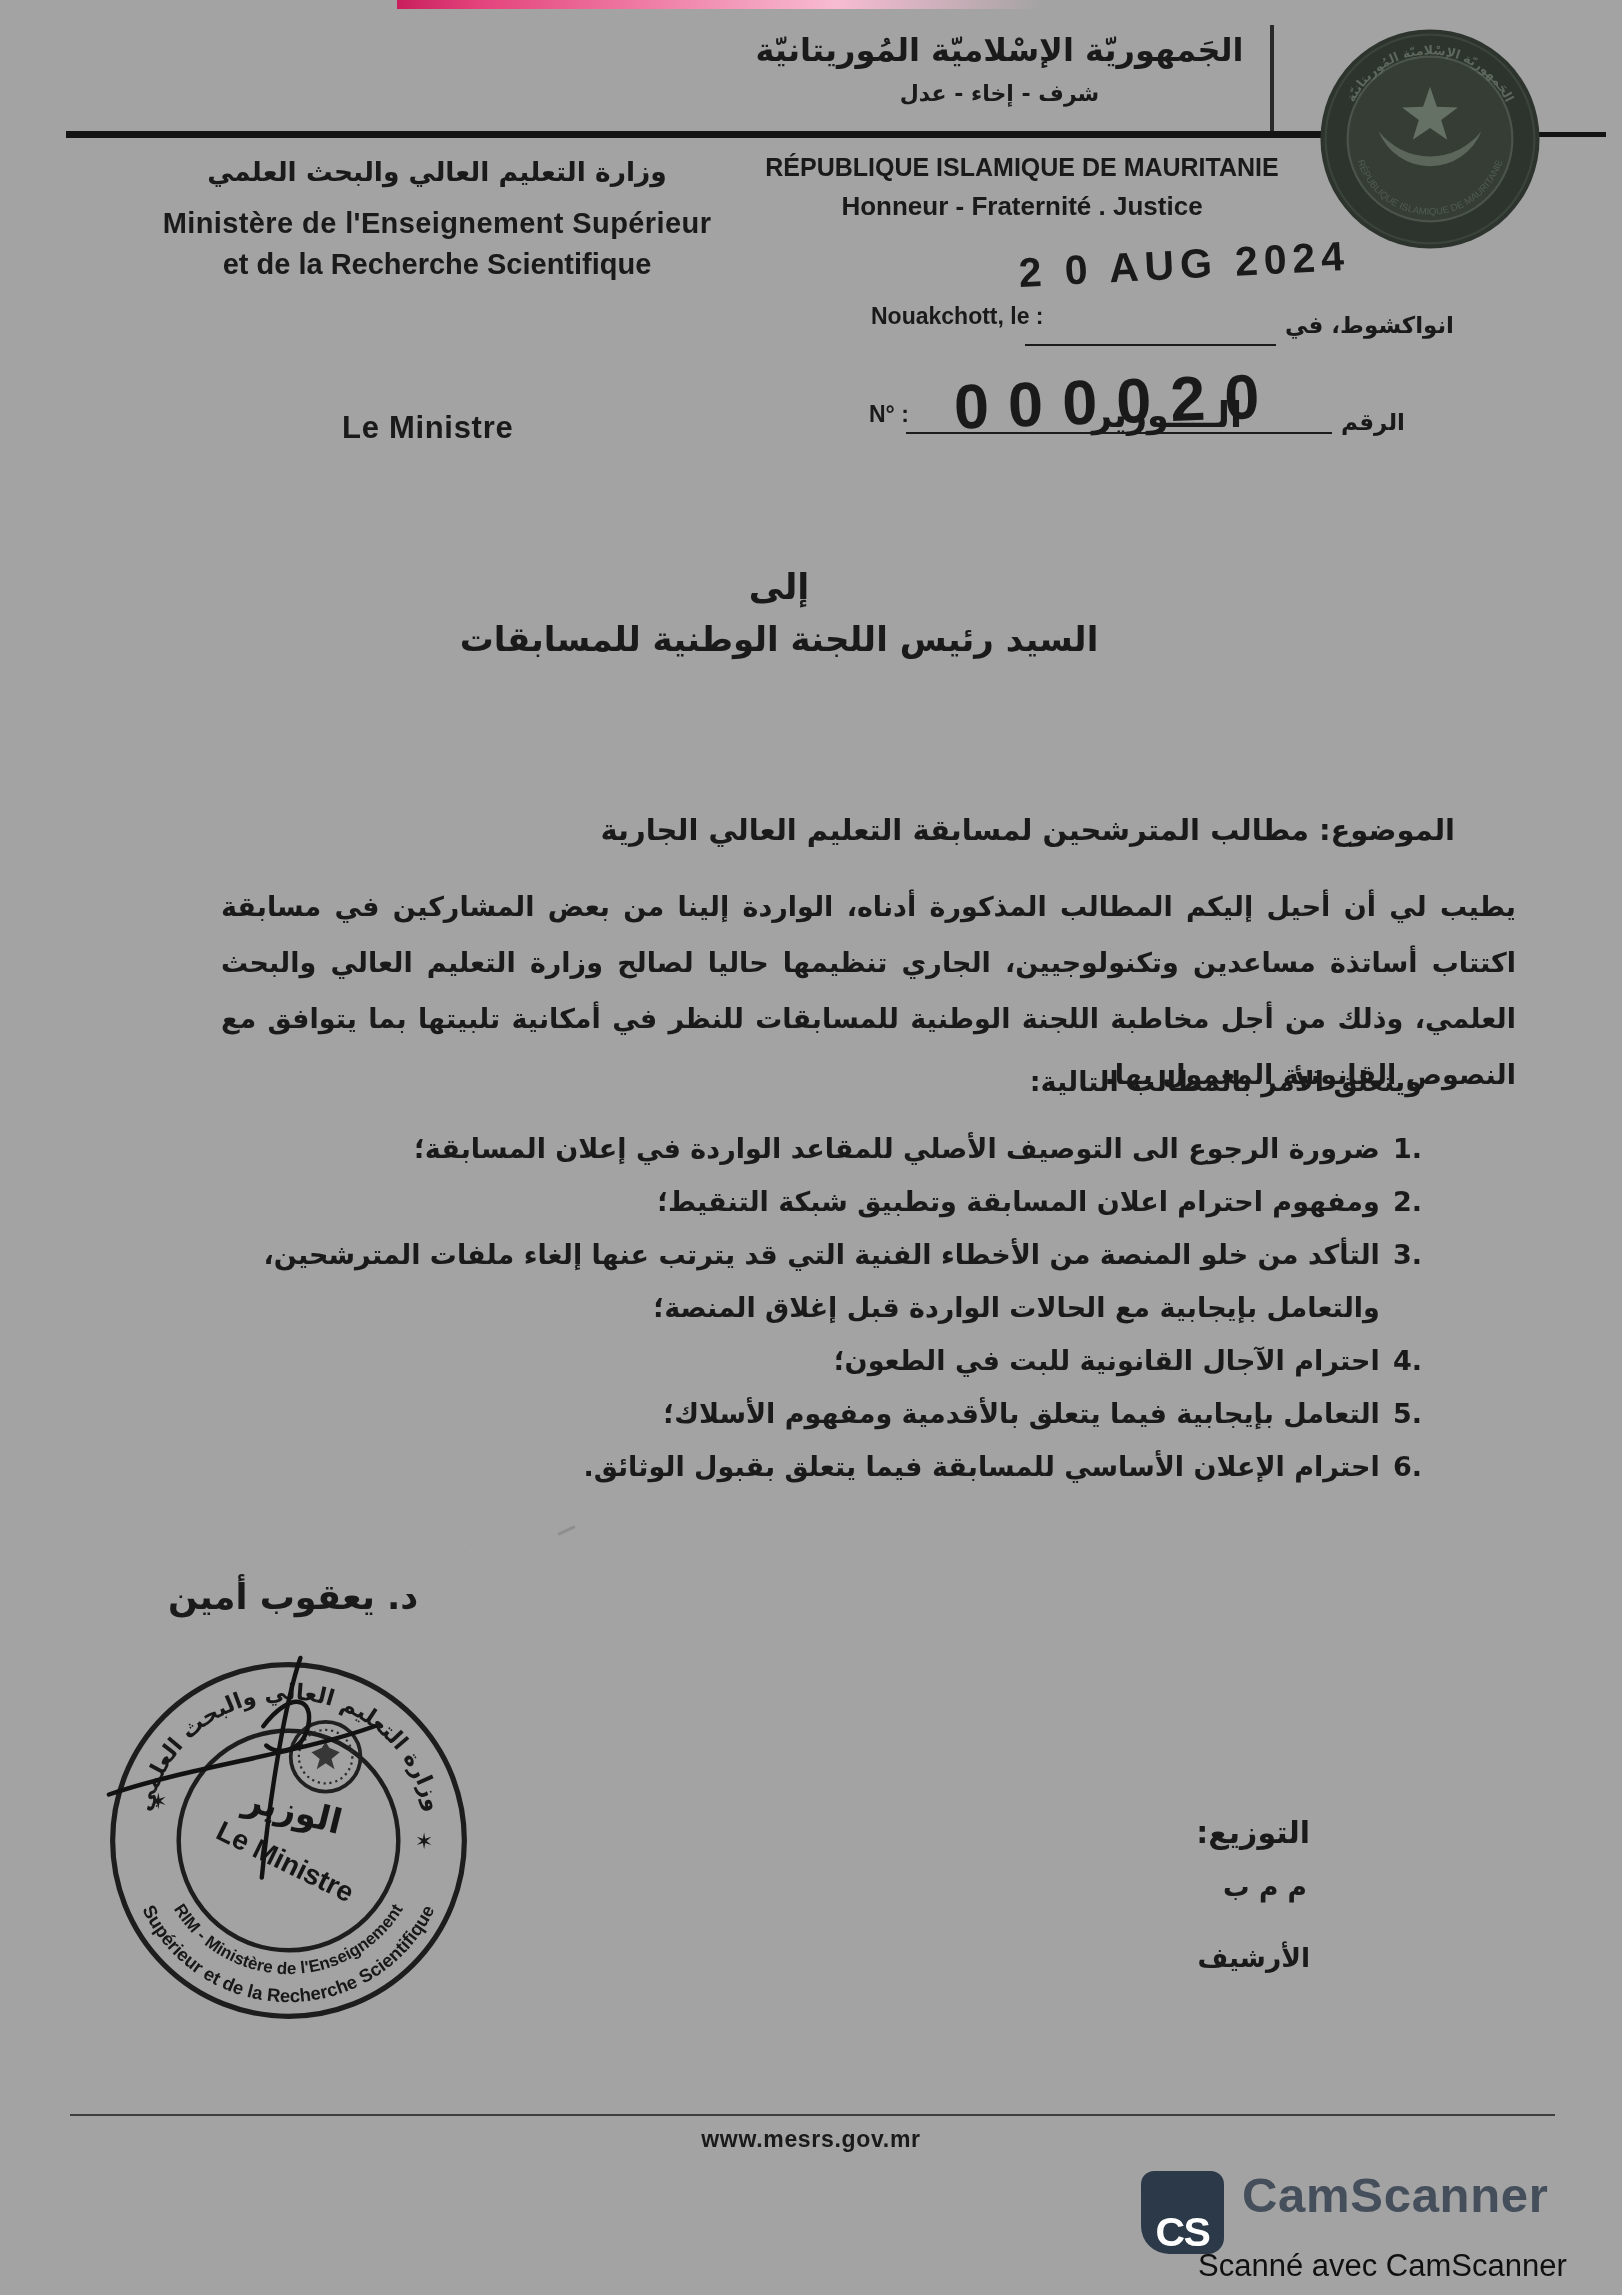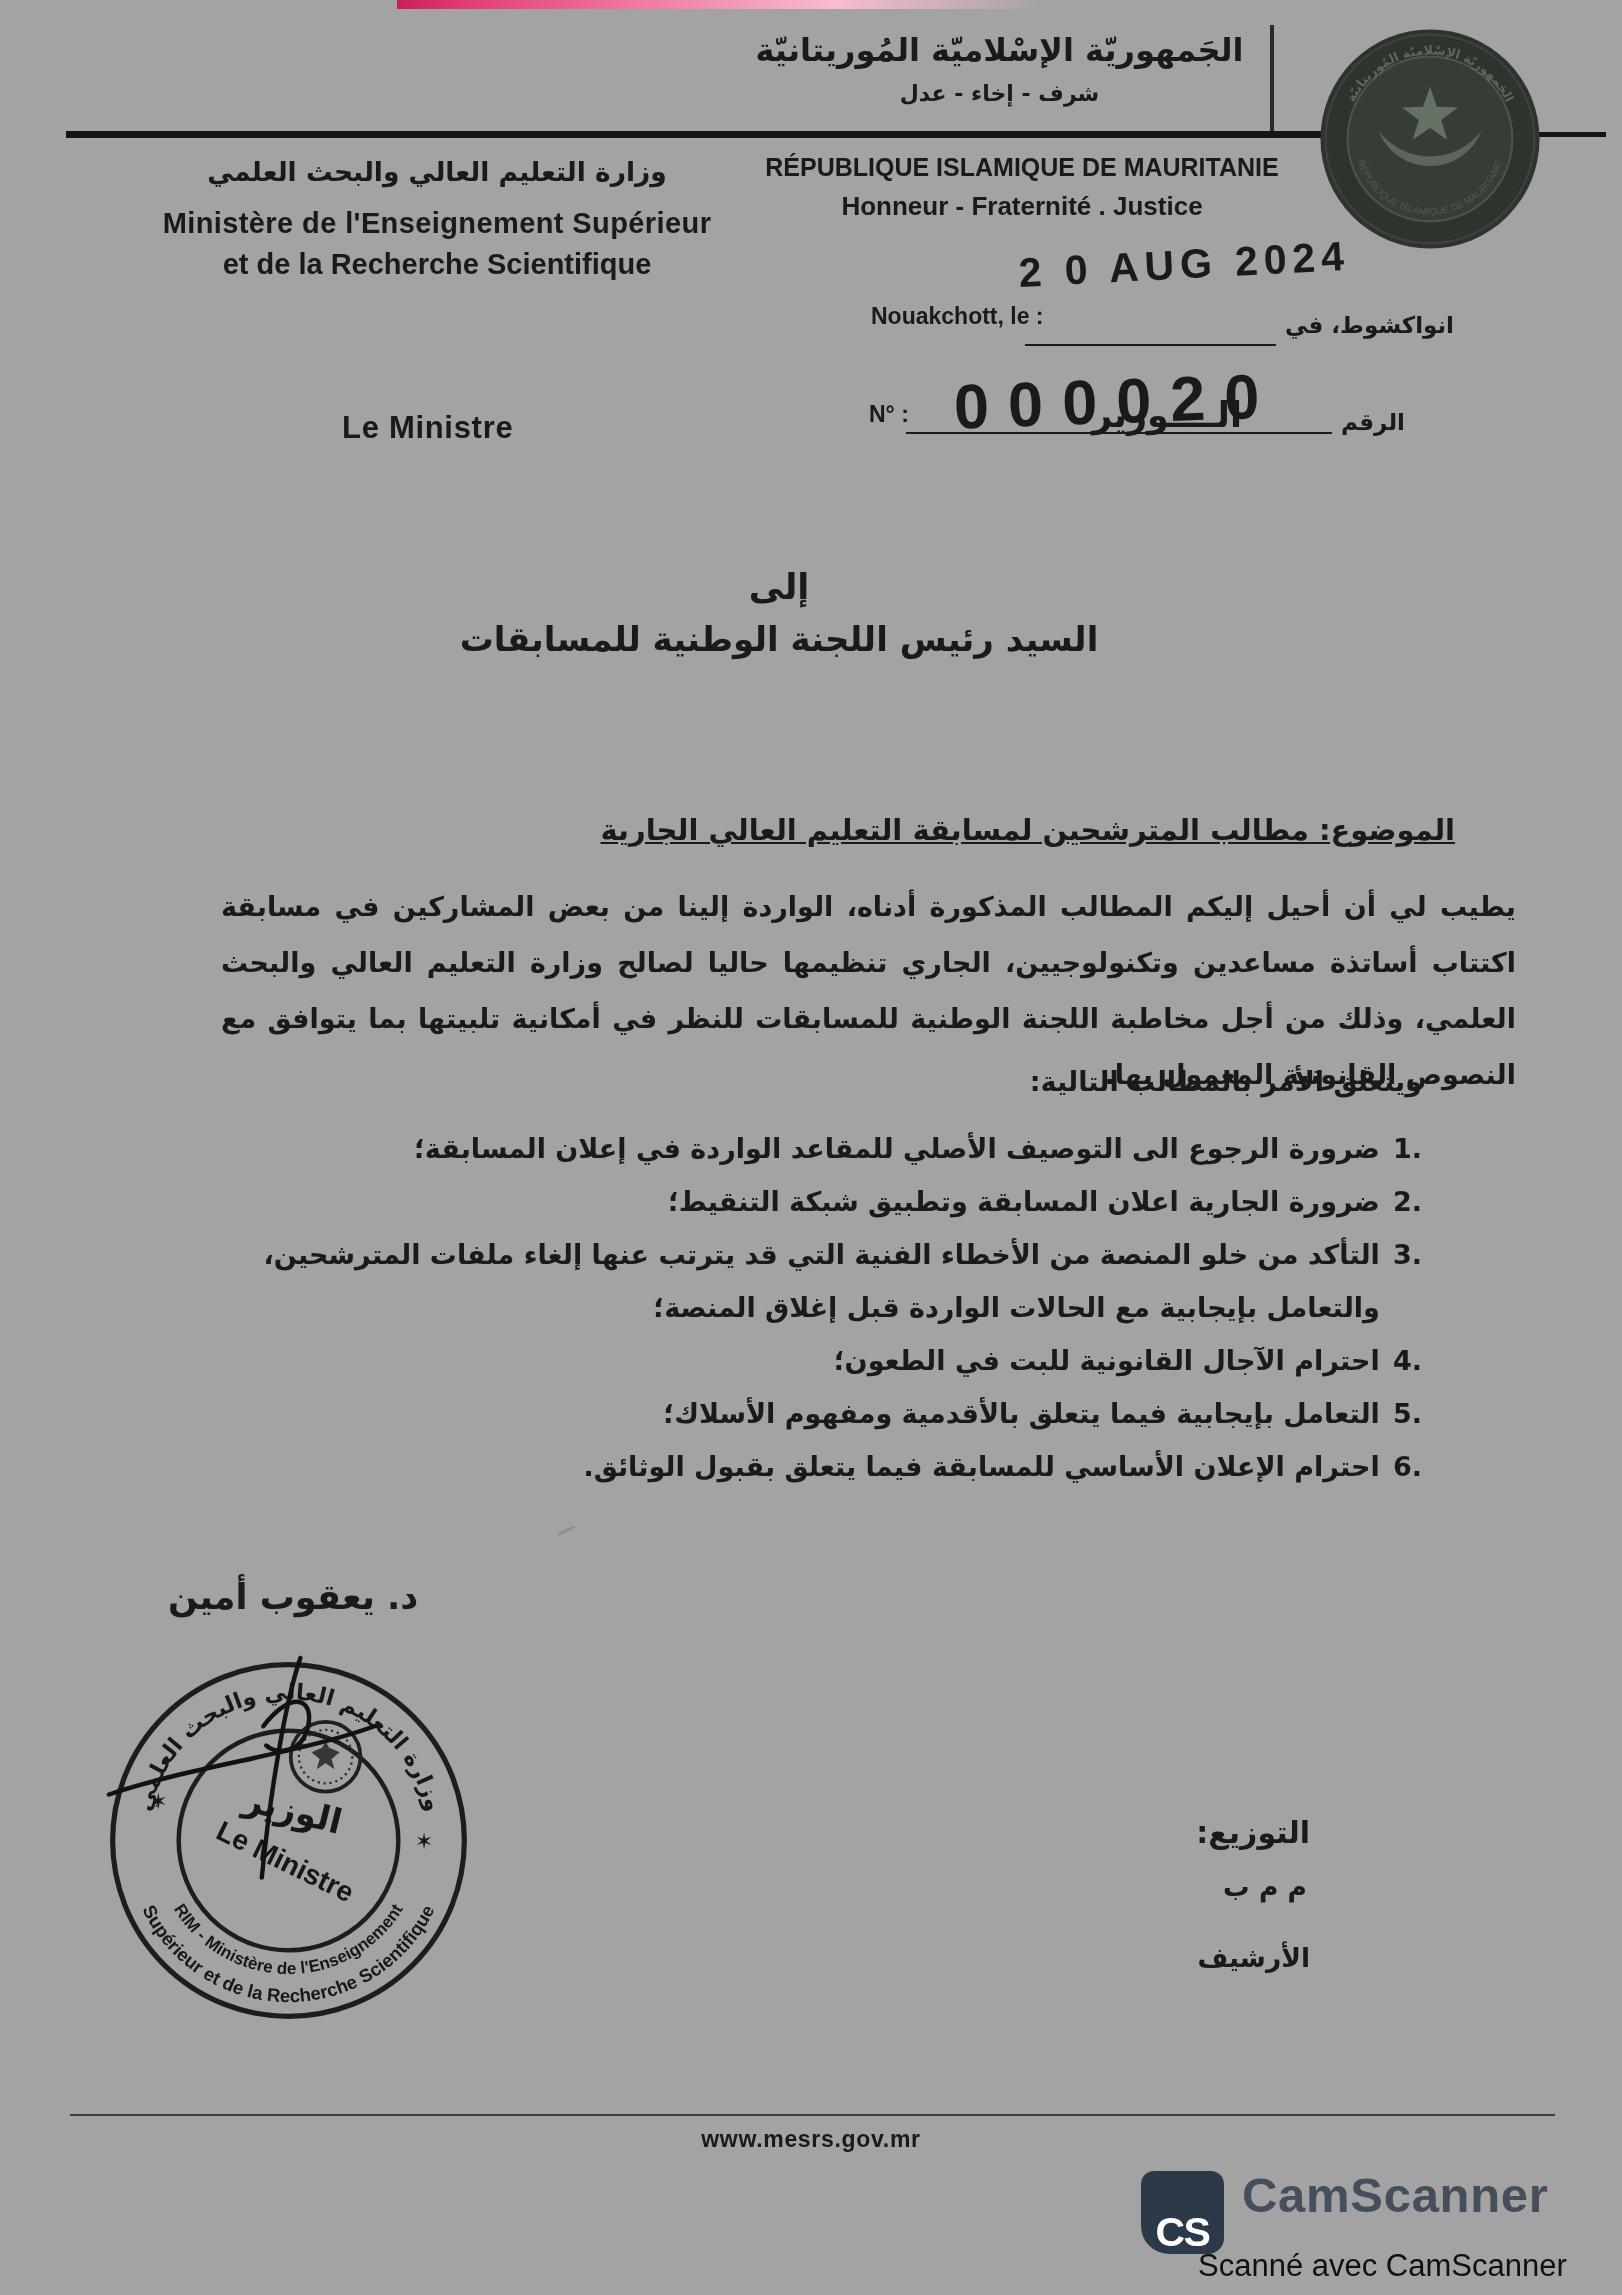--- a/index.html
+++ b/index.html
@@ -40,21 +40,21 @@
 
   
   .min-fr{left:342px;top:410px;font-size:31px;letter-spacing:0.7px;}
   .min-ar{left:1058px;top:395px;width:184px;font-size:35px;}
 
   
   .to-ar{left:0;top:567px;width:1558px;font-size:35px;}
   .recipient{left:0;top:619px;width:1558px;font-size:34px;}
 
   
-  .subject{right:167px;top:813px;font-size:29px;text-decoration:underline;}
+  .subject{right:167px;top:813px;font-size:29px;}
   .intro{left:221px;top:879px;width:1295px;font-size:27px;line-height:56px;text-align:justify;}
   .list-intro{right:200px;top:1066px;font-size:27px;}
   .demands{left:221px;top:1122px;width:1210px;margin:0;padding:0;list-style:none;font-size:27px;line-height:53px;}
   .demand{display:flex;gap:13.2px;font-weight:700;}
   .demand .num{direction:ltr;unicode-bidi:isolate;min-width:38px;font-weight:700;}
   .demand .txt{text-align:right;}
   .closing{left:221px;top:1499px;width:1298px;font-size:27px;line-height:54px;text-align:justify;}
 
   
   .sig-name{left:168px;top:1577px;font-size:35px;}
@@ -140,21 +140,21 @@
   <div class="abs intro ar b">يطيب لي أن أحيل إليكم المطالب المذكورة أدناه، الواردة إلينا من بعض المشاركين في مسابقة اكتتاب أساتذة مساعدين وتكنولوجيين، الجاري تنظيمها حاليا لصالح وزارة التعليم العالي والبحث العلمي، وذلك من أجل مخاطبة اللجنة الوطنية للمسابقات للنظر في أمكانية تلبيتها بما يتوافق مع النصوص القانونية المعمول بها.</div>
   <div class="abs list-intro ar b">ويتعلق الأمر بالمطالب التالية:</div>
 
   <ol class="abs demands ar">
     <li class="demand">
       <span class="num">1.</span>
       <span class="txt">ضرورة الرجوع الى التوصيف الأصلي للمقاعد الواردة في إعلان المسابقة؛</span>
     </li>
     <li class="demand">
       <span class="num">2.</span>
-      <span class="txt">ضرورة الجارية اعلان المسابقة وتطبيق شبكة التنقيط؛</span>
+      <span class="txt">ومفهوم احترام اعلان المسابقة وتطبيق شبكة التنقيط؛</span>
     </li>
     <li class="demand">
       <span class="num">3.</span>
       <span class="txt">التأكد من خلو المنصة من الأخطاء الفنية التي قد يترتب عنها إلغاء ملفات المترشحين، والتعامل بإيجابية مع الحالات الواردة قبل إغلاق المنصة؛</span>
     </li>
     <li class="demand">
       <span class="num">4.</span>
       <span class="txt">احترام الآجال القانونية للبت في الطعون؛</span>
     </li>
     <li class="demand">

